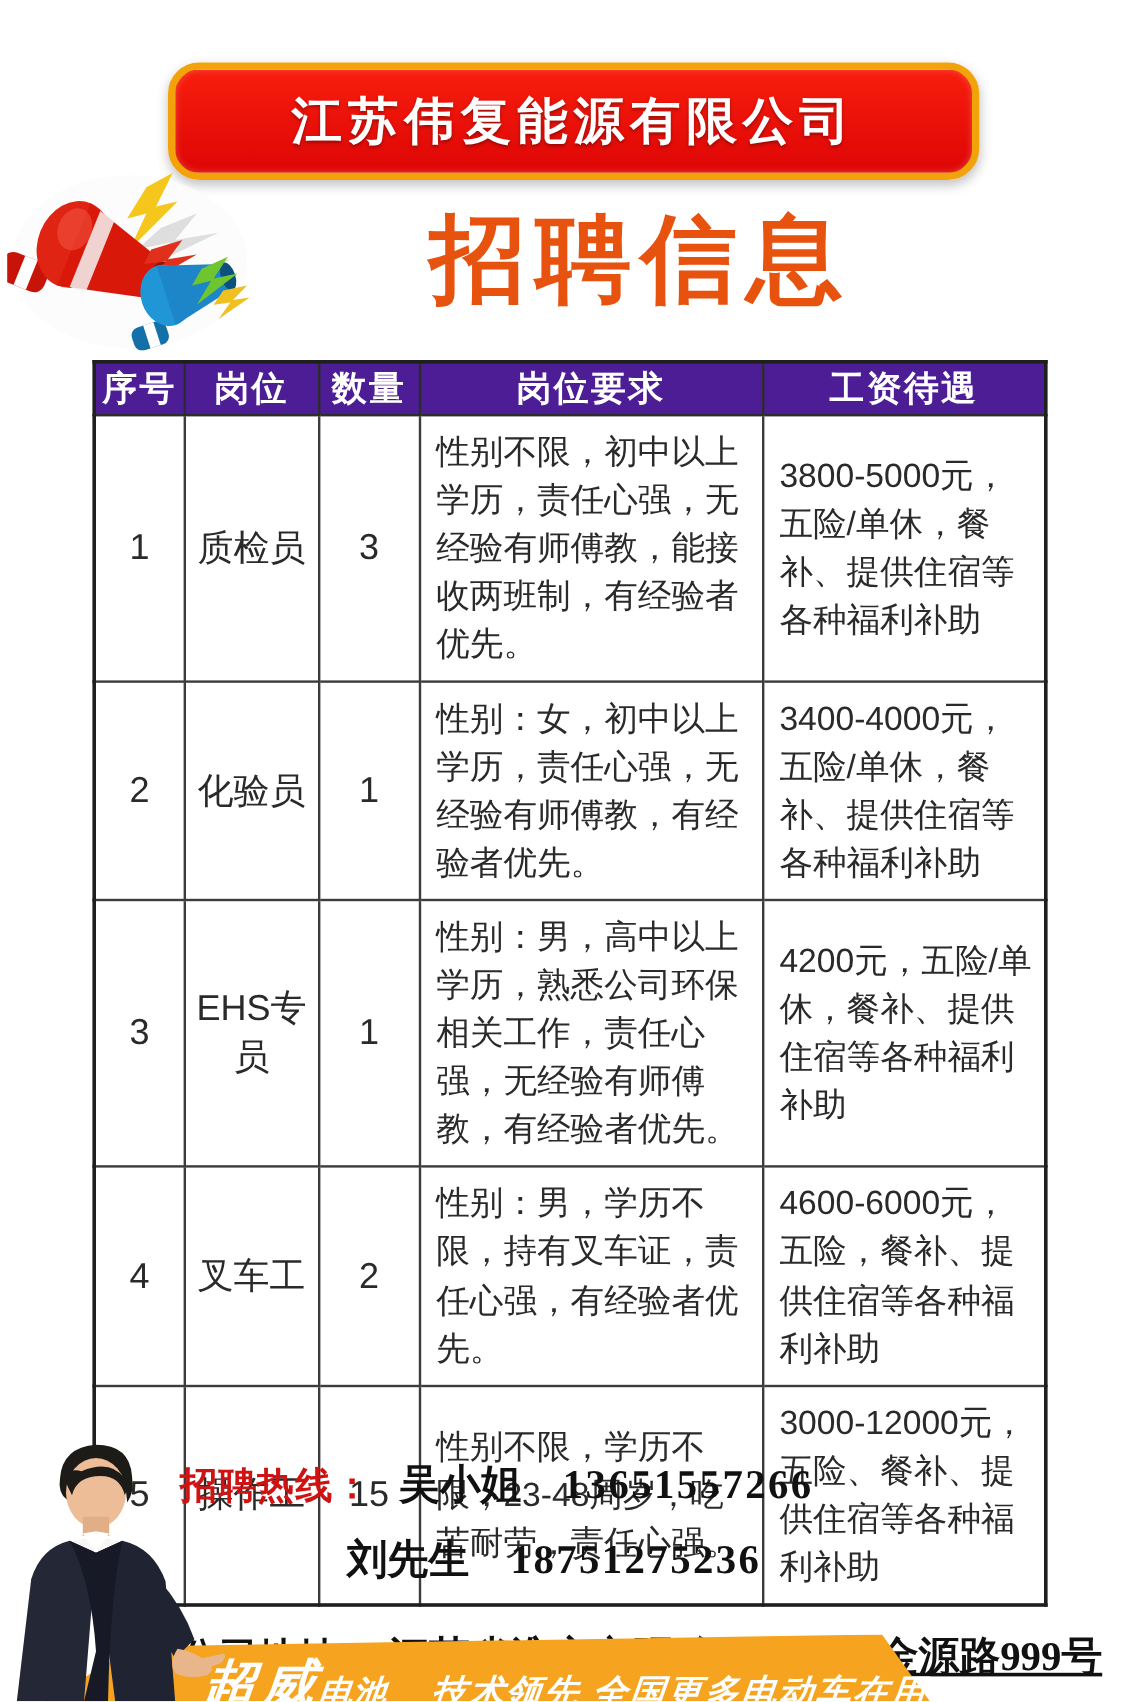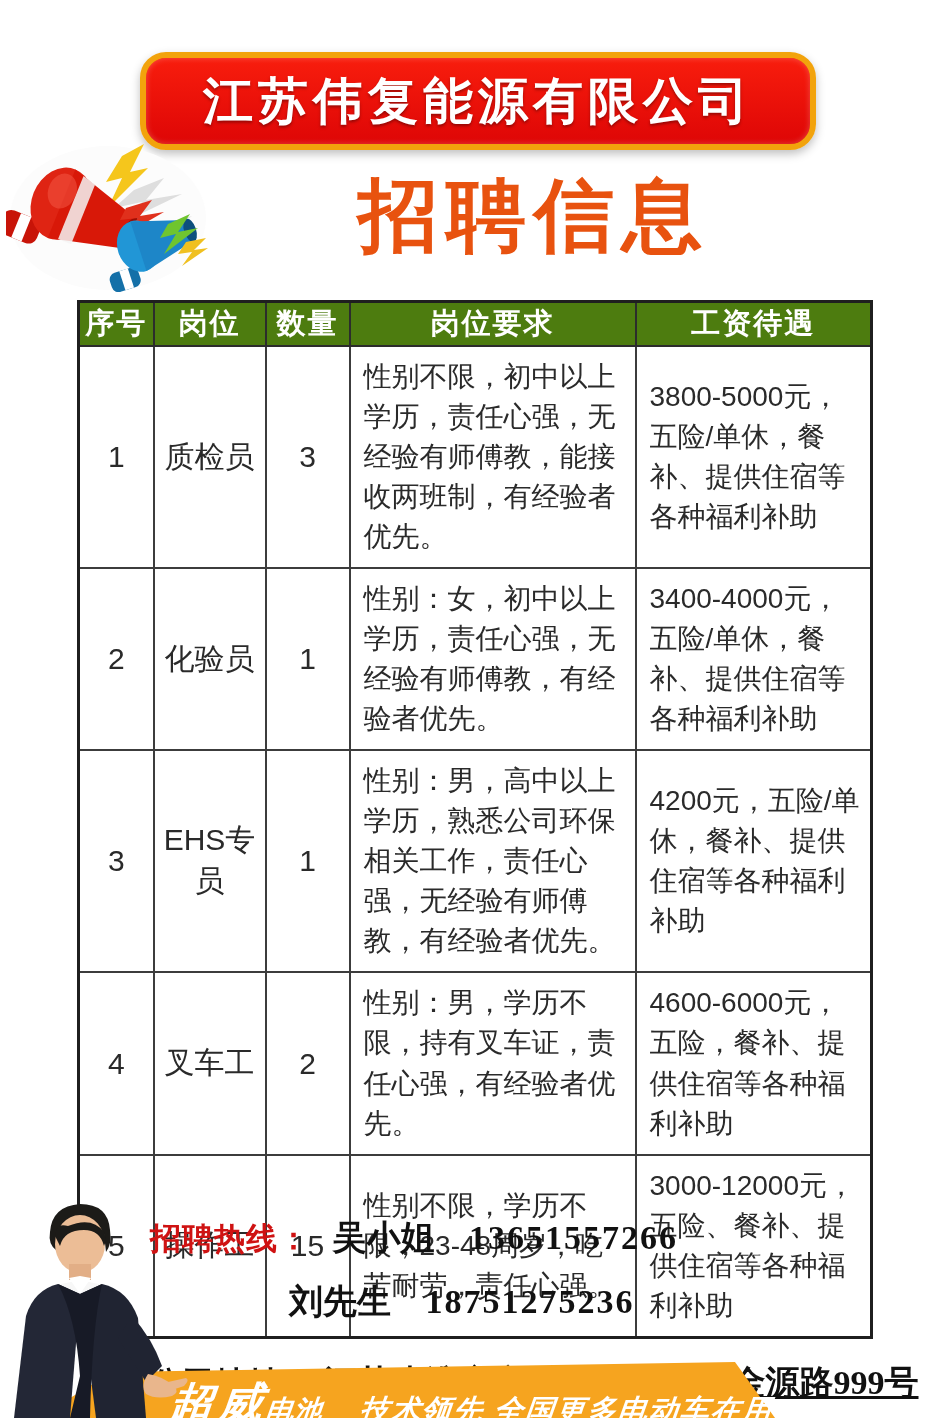--- a/index.html
+++ b/index.html
@@ -11,21 +11,21 @@
   
   .company-banner{
     position:absolute;left:140px;top:52px;width:664px;height:86px;
     background:linear-gradient(#f81d0d,#de0606);
     border:6px solid #f2a30c;border-radius:26px;
     box-shadow:0 4px 10px rgba(0,0,0,.25), inset 0 0 6px rgba(255,255,255,.25);
     display:flex;align-items:center;justify-content:center;
   }
   .company-banner span{
     color:#ffffff;font-family:"Liberation Serif",serif;font-weight:bold;
-    font-size:50px;letter-spacing:5px;white-space:nowrap;
+    font-size:42px;letter-spacing:5px;white-space:nowrap;
     text-shadow:0 2px 3px rgba(0,0,0,.35);
   }
 
   
   .headline{
     position:absolute;left:250px;top:162px;width:460px;height:110px;
     display:flex;align-items:center;justify-content:flex-end;
   }
   .headline span{
     color:#e8520f;font-family:"Liberation Serif",serif;font-weight:bold;
@@ -33,21 +33,21 @@
   }
   .megaphones{position:absolute;left:6px;top:138px;width:204px;height:154px;}
 
   
   .jobs-table{
     position:absolute;left:77px;top:300px;width:793px;
     border-collapse:collapse;table-layout:fixed;
     border:3px solid #1f1f1f;
   }
   .jobs-table th{
-    background:#4d7c0f;color:#ffffff;font-weight:600;font-size:29px;
+    background:#4c1d95;color:#ffffff;font-weight:600;font-size:29px;
     border:2px solid #2c2c2c;height:40px;letter-spacing:2px;margin-left:16px;
   }
   .jobs-table td{
     border:2px solid #3c3c3c;color:#2a2a2a;vertical-align:middle;
   }
   .jobs-table tr.r1{height:162px;}
   .jobs-table tr.r2{height:168px;}
   .jobs-table tr.r3{height:170px;}
   .jobs-table tr.r4{height:167px;}
   .jobs-table tr.r5{height:170px;}

